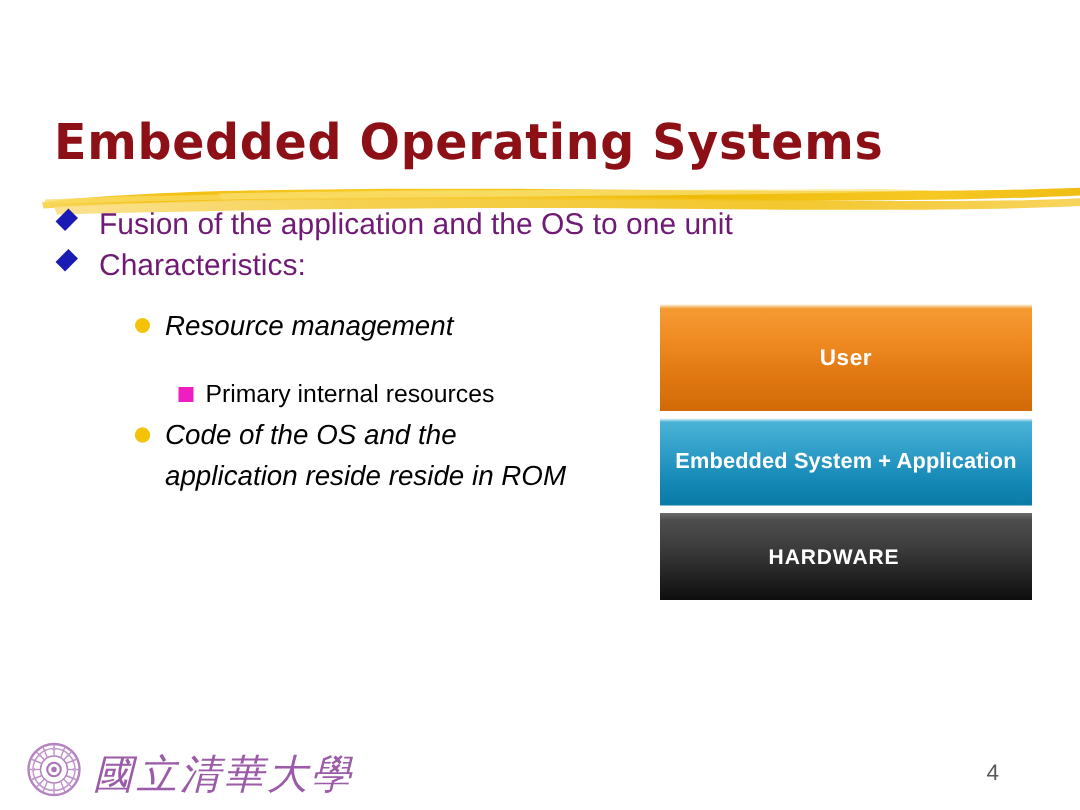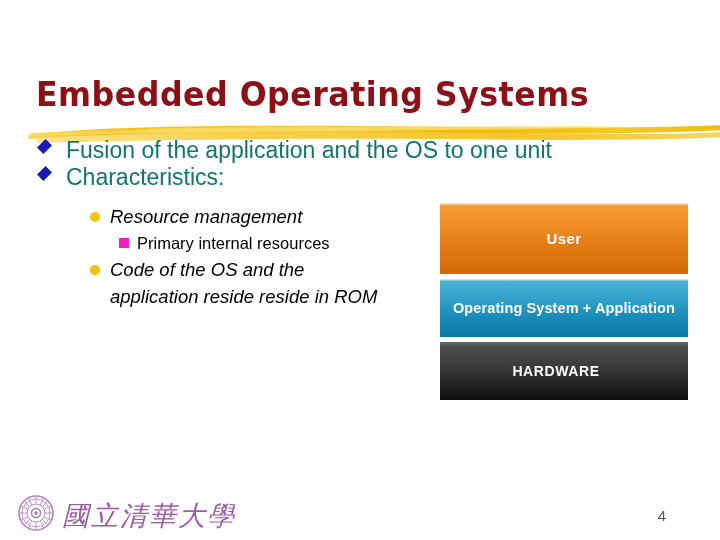--- a/index.html
+++ b/index.html
@@ -58,22 +58,22 @@
   .body-col {
     position: absolute;
     left: 36px;
     top: 137px;
     width: 400px;
   }
 
   .lvl1 {
     position: relative;
     padding-left: 30px;
-    font-size: 23px;
-    color: #0f766e;
+    font-size: 20px;
+    color: #701a75;
     line-height: 27px;
     white-space: nowrap;
   }
   .lvl1 .bullet-diamond {
     position: absolute;
     left: 4px;
     top: 5px;
     width: 9px;
     height: 9px;
     background: #1a1ab4;
@@ -100,20 +100,21 @@
   }
 
   .lvl3 {
     position: relative;
     padding-left: 19px;
     margin-left: 82px;
     font-size: 16.5px;
     color: #000000;
     line-height: 25px;
     white-space: nowrap;
+    margin-top: 20px;
   }
   .lvl3 .bullet-square {
     position: absolute;
     left: 1px;
     top: 7px;
     width: 10px;
     height: 10px;
     background: #ee1ec0;
   }
 
@@ -246,21 +247,21 @@
       <span>Code of the OS and the application reside reside in ROM</span>
     </div>
 
   </div>
 
   <div class="stack">
     <div class="stack-box box-user">
       <span class="label">User</span>
     </div>
     <div class="stack-box box-os">
-      <span class="label">Operating System + Application</span>
+      <span class="label">Embedded System + Application</span>
     </div>
     <div class="stack-box box-hw">
       <span class="label">HARDWARE</span>
     </div>
   </div>
 
   <svg class="logo" viewBox="0 0 225 48">
     <g opacity="0.85">
       <circle cx="22" cy="27" r="17" fill="none" stroke="#a96fb5" stroke-width="1.6"></circle>
       <circle cx="22" cy="27" r="14" fill="none" stroke="#b986c4" stroke-width="1"></circle>

